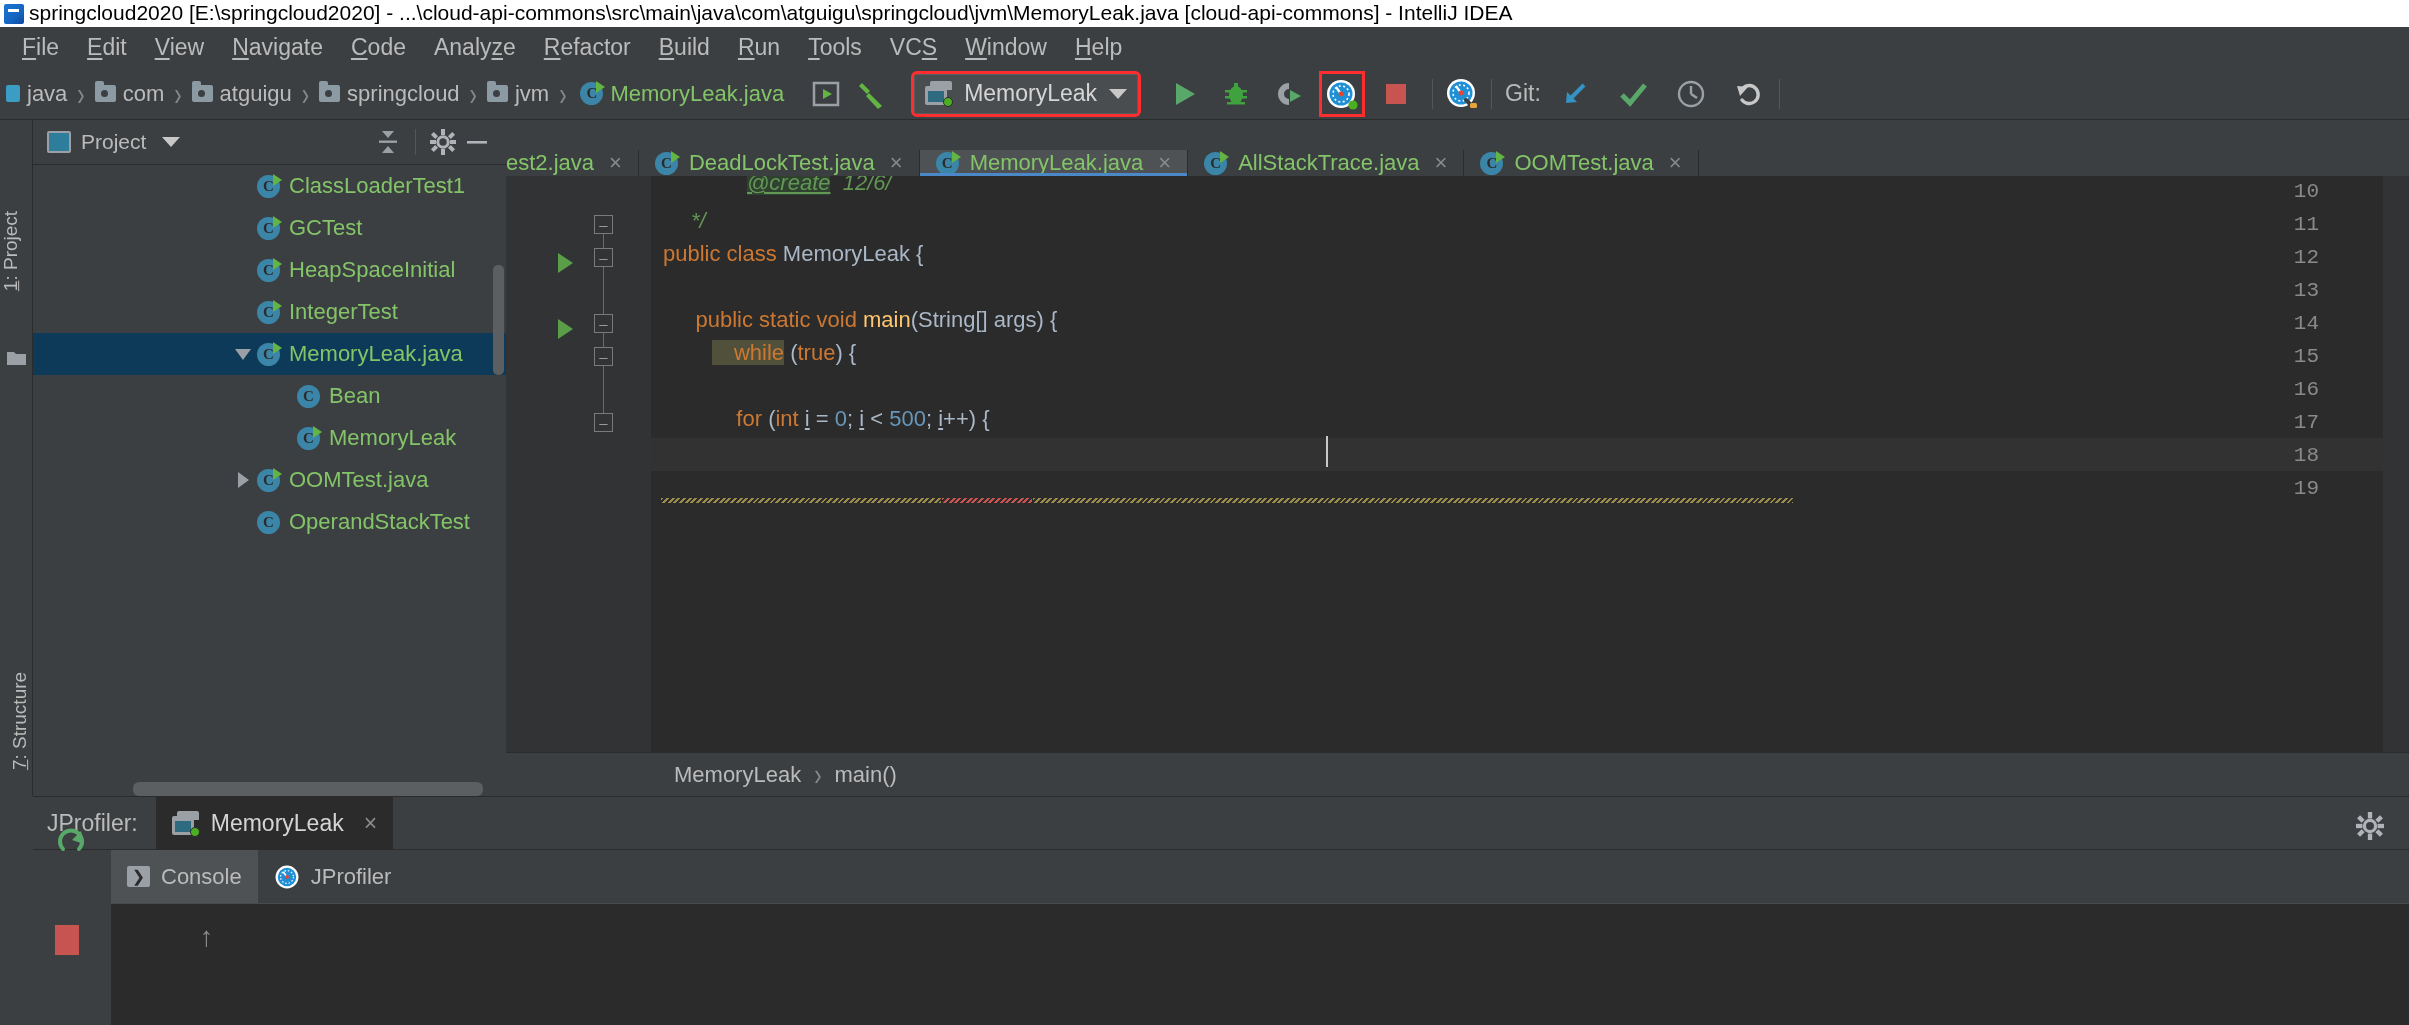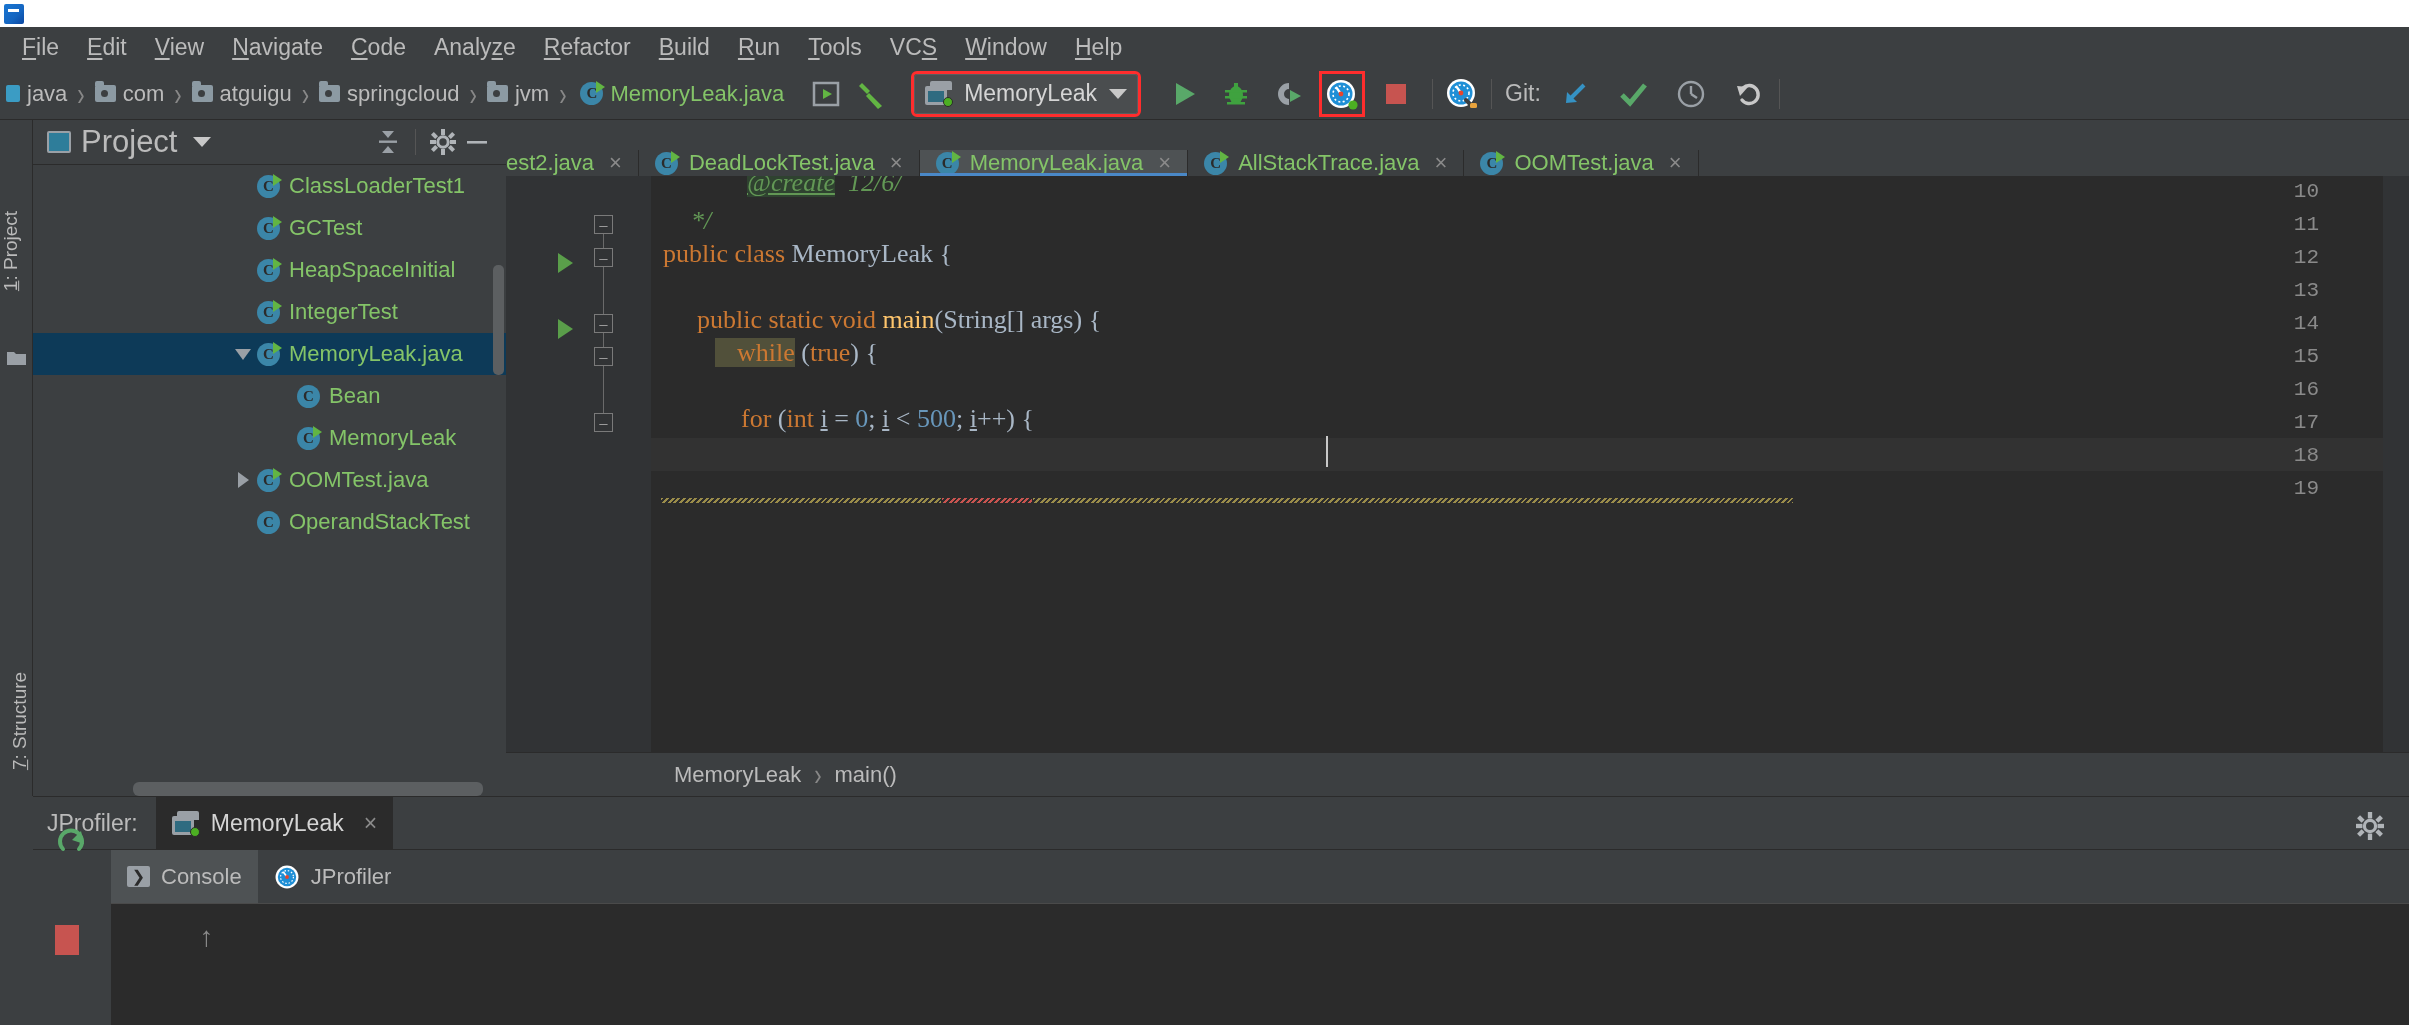--- a/index.html
+++ b/index.html
@@ -126,21 +126,21 @@
 
   
   .projpanel {
     position: absolute; left: 33px; top: 120px; width: 473px; height: 676px;
     background: #3c3f41;
   }
   .projpanel-header {
     height: 45px; display: flex; align-items: center; padding: 0 12px 0 14px;
     border-bottom: 1px solid #2b2b2b;
   }
-  .pp-title { color: #bbbbbb; font-size: 31px; margin-left: 10px; }
+  .pp-title { color: #bbbbbb; font-size: 21px; margin-left: 10px; }
   .pp-win-icon {
     width: 24px; height: 22px; border: 2px solid #9aa0a6; border-radius: 2px;
     background: #2e7d9a; flex: none;
   }
   .pp-spacer { flex: 1; }
   .icon-btn { width: 34px; height: 34px; display:flex;align-items:center;justify-content:center; }
 
   .tree { position: relative; height: 631px; overflow: hidden; }
   .tree-row {
     height: 42px; display: flex; align-items: center; padding-left: 12px;
@@ -188,21 +188,21 @@
   }
   .fold {
     position: absolute; left: 88px; width: 19px; height: 19px;
     border: 1px solid #7a7a7a; color:#9a9a9a; font-size:15px; line-height:17px; text-align:center;
     background:#313335;
   }
   .fold-line { position:absolute; left:97px; width:1px; background:#6a6a6a; }
 
   .code {
     position: absolute; left: 145px; top: 0; right: 0; bottom: 0;
-    font-family: Liberation Serif, serif; font-size: 26px;
+    font-family: Liberation Sans, sans-serif; font-size: 22px;
     color: #a9b7c6; white-space: pre;
   }
   .cl { position: absolute; left: 0; height: 33px; line-height: 33px; }
   .kw   { color: #cc7832; }
   .num  { color: #6897bb; }
   .cmt  { color: #629755; font-style: italic; }
   .fld  { color: #9876aa; font-style: italic; }
   .meth { color: #ffc66d; }
   .vdecl{ text-decoration: underline; }
   .hl-ident { background: #51503a; padding-left: 22px; }
@@ -265,20 +265,21 @@
 
   .bp-stripe-bottom {
     position:absolute; left:0; top:0; width:33px; height:229px; background:#3c3f41;
   }
 </style>
 </head>
 <body>
 
 <div class="titlebar">
   <div class="titlebar-icon"></div>
+  <span class="titlebar-text">springcloud2020 [E:\springcloud2020] - ...\cloud-api-commons\src\main\java\com\atguigu\springcloud\jvm\MemoryLeak.java [cloud-api-commons] - IntelliJ IDEA</span>
 </div>
 
 <div class="menubar">
   <div class="menu-item"><u>F</u>ile</div>
   <div class="menu-item"><u>E</u>dit</div>
   <div class="menu-item"><u>V</u>iew</div>
   <div class="menu-item"><u>N</u>avigate</div>
   <div class="menu-item"><u>C</u>ode</div>
   <div class="menu-item">Analy<u>z</u>e</div>
   <div class="menu-item"><u>R</u>efactor</div>

